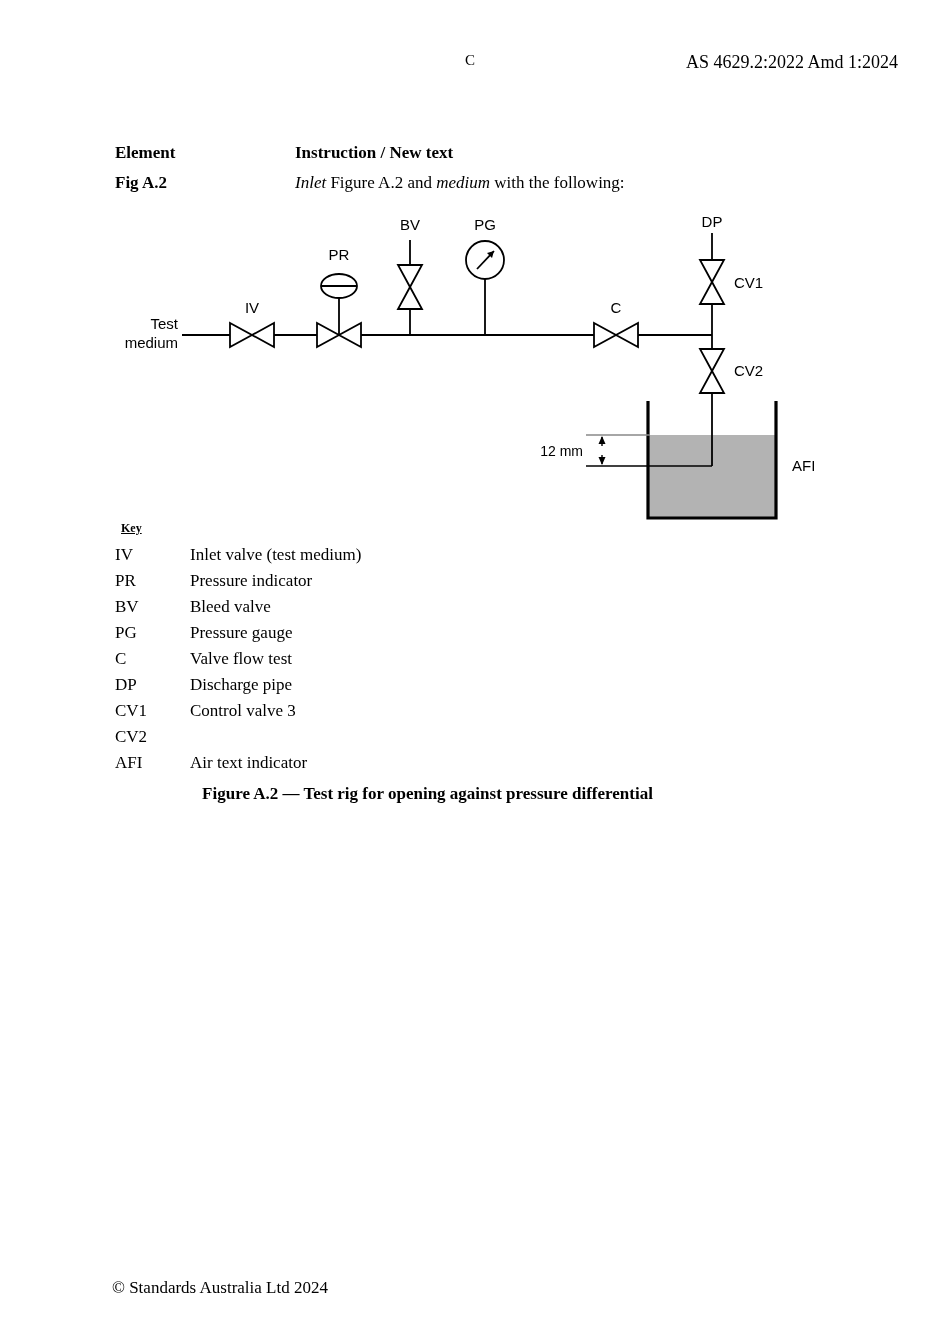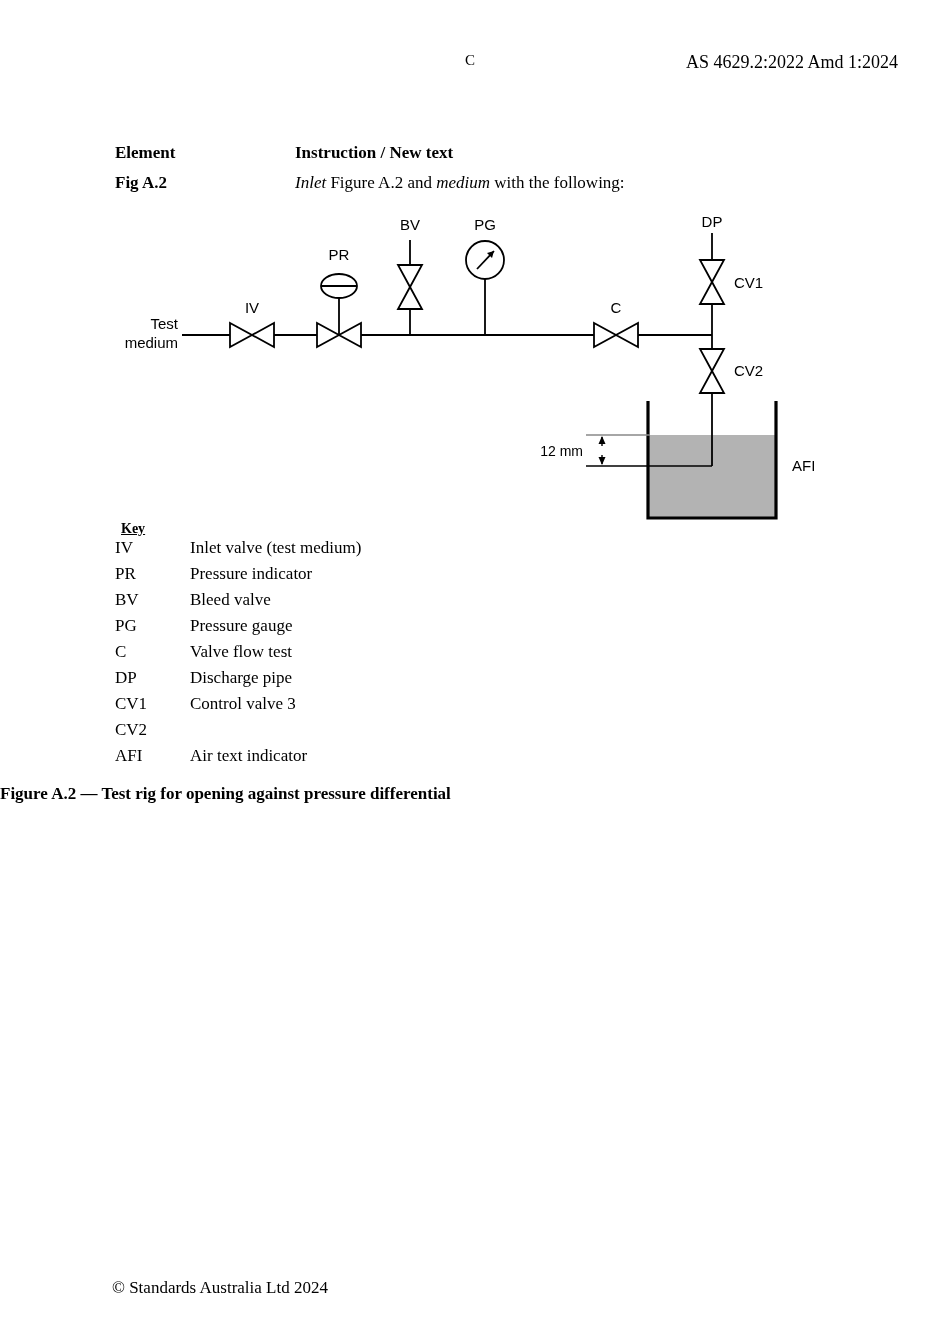--- a/index.html
+++ b/index.html
@@ -88,23 +88,23 @@
   }
 
   
   .key-block {
     position: absolute;
     left: 115px;
     top: 521px;
     width: 700px;
   }
   .key-title {
-    font-size: 14px;
-    font-weight: bold;
-    margin: 0 0 1px 6px;
+    font-size: 12px;
+    font-weight: bold;
+    margin: 0 0 9px 6px;
     text-decoration: underline;
   }
   .key-row {
     display: flex;
     align-items: baseline;
     height: 26px;
   }
   .key-abbr {
     width: 75px;
     flex: 0 0 75px;
@@ -114,20 +114,21 @@
     flex: 1 1 auto;
     font-size: 17px;
   }
 
   
   .figure-caption {
     position: absolute;
     left: 0;
     top: 784px;
     width: 855px;
+    text-align: center;
     font-size: 17px;
     font-weight: bold;
   }
 
   
   .footer {
     position: absolute;
     left: 112px;
     top: 1278px;
     font-size: 17px;

